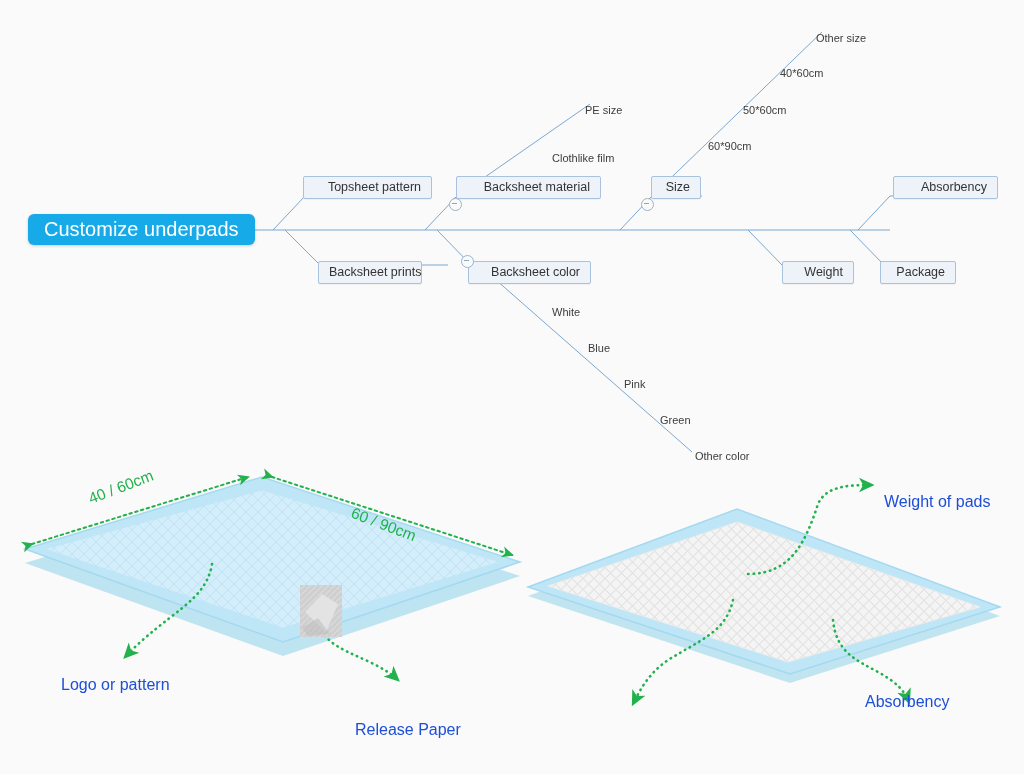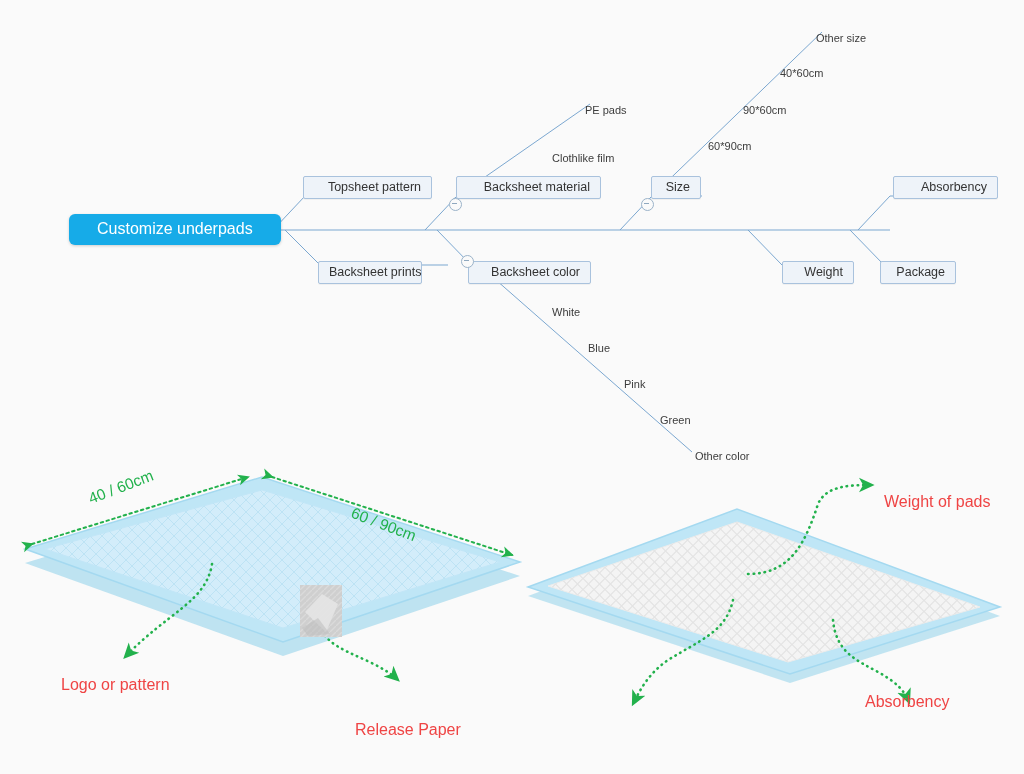--- a/index.html
+++ b/index.html
@@ -31,27 +31,26 @@
     white-space:nowrap;
     padding:0 10px;
     box-shadow:0 1px 0 rgba(0,0,0,.04);
   }
   .root-node{
     position:absolute;
     box-sizing:border-box;
     background:#16ABE8;
     border-radius:6px;
     color:#ffffff;
-    font-size:16px;
+    font-size:20px;
     line-height:30px;
     height:31px;
-    padding:0 28px;
+    padding:0 16px;
     white-space:nowrap;
     box-shadow:0 1px 3px rgba(0,0,0,.18);
-    margin-left:41px;
   }
   
   .leaf{
     position:absolute;
     font-size:11px;
     color:#3c3c3c;
     white-space:nowrap;
     line-height:13px;
   }
   
@@ -68,21 +67,21 @@
     left:2px;top:4px;
     width:5px;height:1px;
     background:#8fa8bf;
   }
 
   
   .illustration-svg{position:absolute;left:0;top:452px;width:1024px;height:322px;}
 
   .callout{
     position:absolute;
-    color:#ef4444;
+    color:#1d4ed8;
     font-size:16px;
     white-space:nowrap;
     line-height:20px;
   }
   .dim-label{
     position:absolute;
     color:#22B14C;
     font-size:15.5px;
     white-space:nowrap;
     line-height:18px;
@@ -168,28 +167,28 @@
   </div>
 
   <div class="node" style="left:880px;top:261px;width:76px;">
     <span>Package</span>
   </div>
 
   <div class="leaf" style="left:552px;top:140px;margin-top:12px;">
     <span>Clothlike film</span>
   </div>
   <div class="leaf" style="left:585px;top:104px;">
-    <span>PE pads</span>
+    <span>PE size</span>
   </div>
 
   <div class="leaf" style="left:708px;top:140px;">
     <span>60*90cm</span>
   </div>
   <div class="leaf" style="left:743px;top:104px;">
-    <span>90*60cm</span>
+    <span>50*60cm</span>
   </div>
   <div class="leaf" style="left:780px;top:67px;">
     <span>40*60cm</span>
   </div>
   <div class="leaf" style="left:816px;top:32px;">
     <span>Other size</span>
   </div>
 
   <div class="leaf" style="left:552px;top:306px;">
     <span>White</span>

